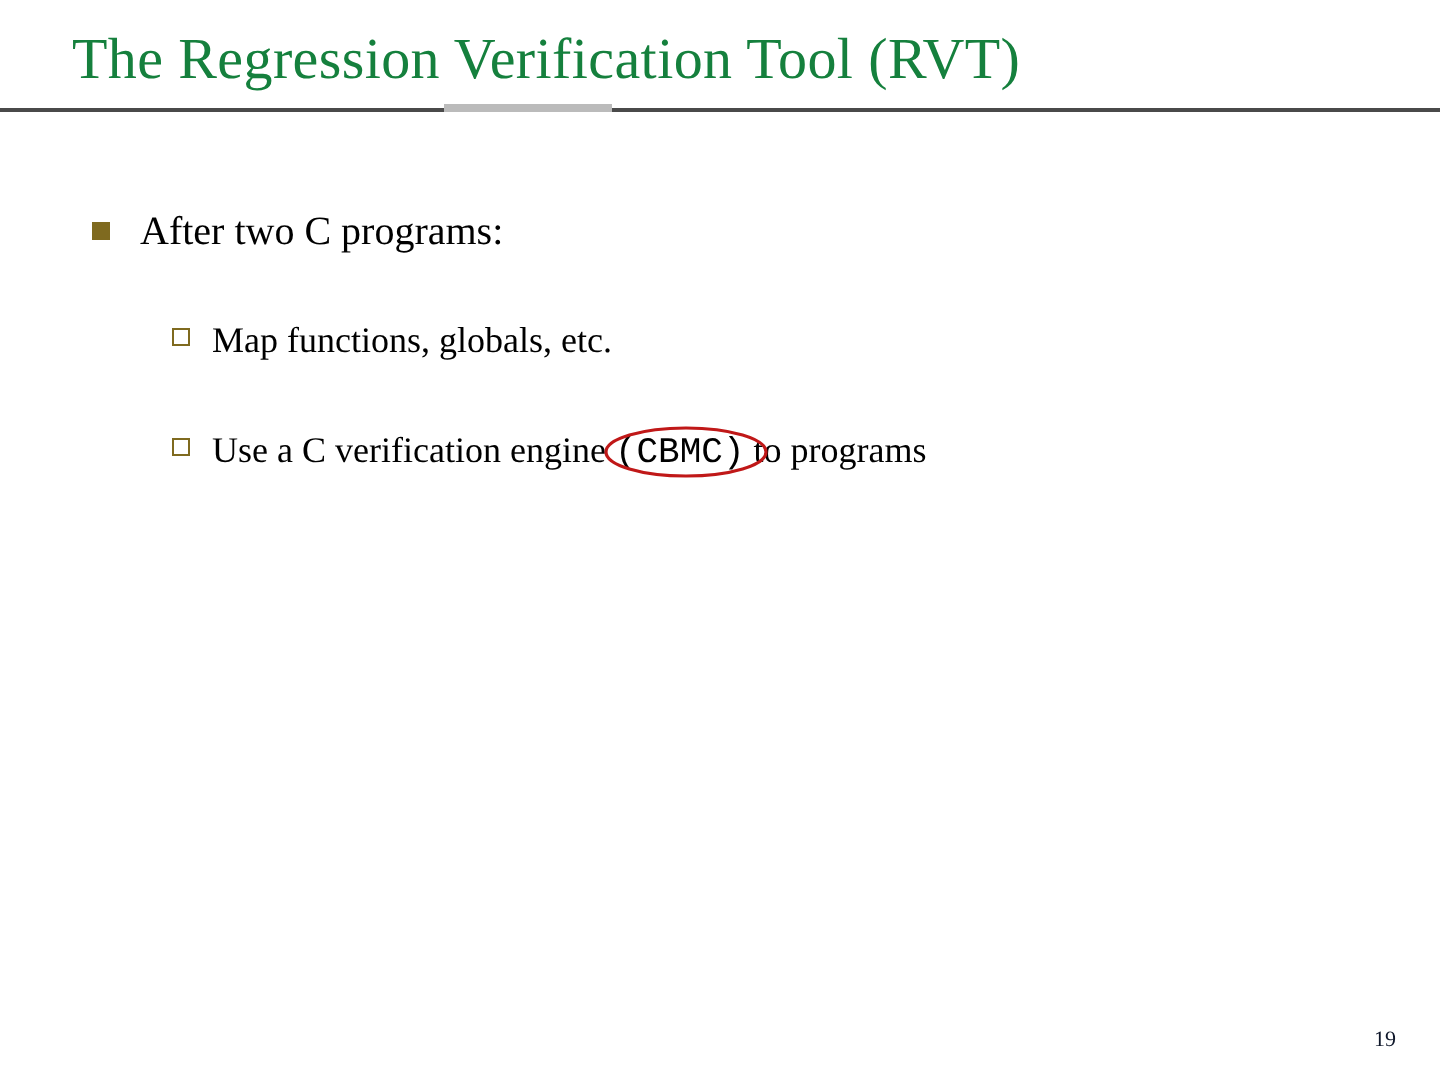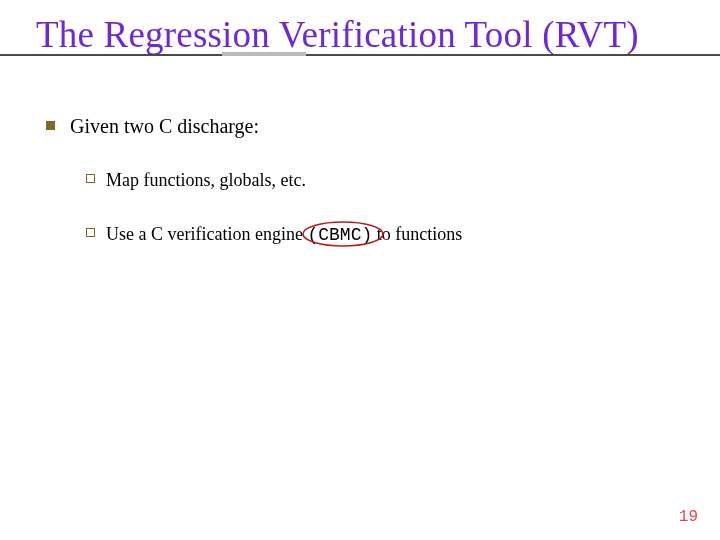--- a/index.html
+++ b/index.html
@@ -14,22 +14,22 @@
     overflow: hidden;
   }
   .slide {
     box-sizing: border-box;
     width: 720px;
     height: 540px;
     padding: 14px 36px 0 36px;
     position: relative;
   }
   .title {
-    font-size: 37px;
-    color: #6d28d9;
+    font-size: 29px;
+    color: #15803d;
     font-weight: normal;
     margin: 0 0 14px 0;
     letter-spacing: 0.2px;
     line-height: 1.15;
   }
   .title-rule {
     position: absolute;
     left: 0;
     top: 54px;
     width: 720px;
@@ -92,47 +92,47 @@
   .circle-wrap svg {
     position: absolute;
     left: -8px;
     top: -4px;
     pointer-events: none;
   }
   .pagenum {
     position: absolute;
     right: 22px;
     bottom: 14px;
-    font-family: Liberation Mono, monospace;
-    font-size: 16px;
-    color: #ef4444;
+    font-family: Liberation Serif, serif;
+    font-size: 11px;
+    color: #0f172a;
   }
 </style>
 </head>
 <body>
 
 <div class="slide">
   <h1 class="title">The Regression Verification Tool (RVT)</h1>
   <div class="title-rule"></div>
   <div class="title-dash"></div>
 
   <div class="body">
 
     <div class="lvl1">
-      <span>Given two C discharge:</span>
+      <span>After two C programs:</span>
     </div>
     <div class="spacer"></div>
     <div class="lvl2">
       <span>Map functions, globals, etc.</span>
     </div>
 
     <div class="spacer-big"></div>
 
     <div class="lvl2">
       <span>Use a C verification engine </span><span class="circle-wrap"><span>(CBMC)</span><svg width="92" height="30">
             <ellipse cx="44" cy="15" rx="40" ry="12" fill="none" stroke="#c01818" stroke-width="1.6"></ellipse>
-          </svg></span><span> to functions</span>
+          </svg></span><span> to programs</span>
     </div>
 
   </div>
 
   <div class="pagenum">19</div>
 </div>
 
 </body></html>

